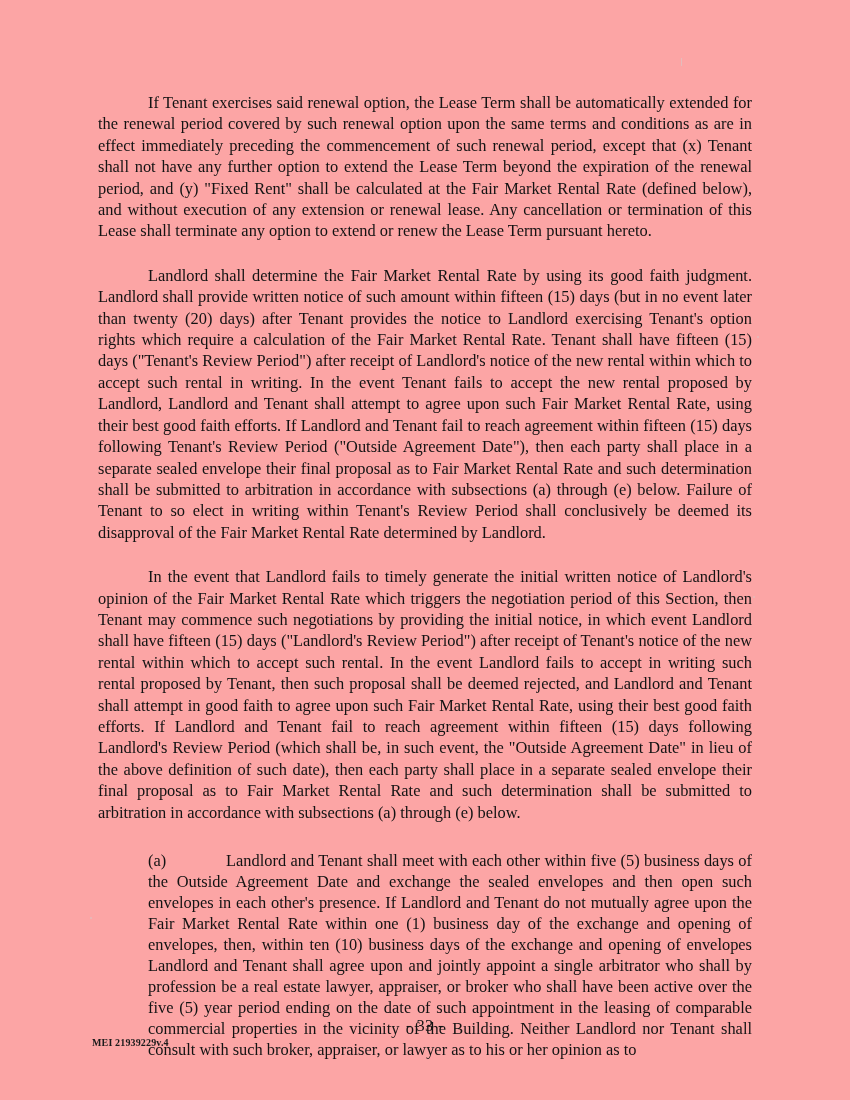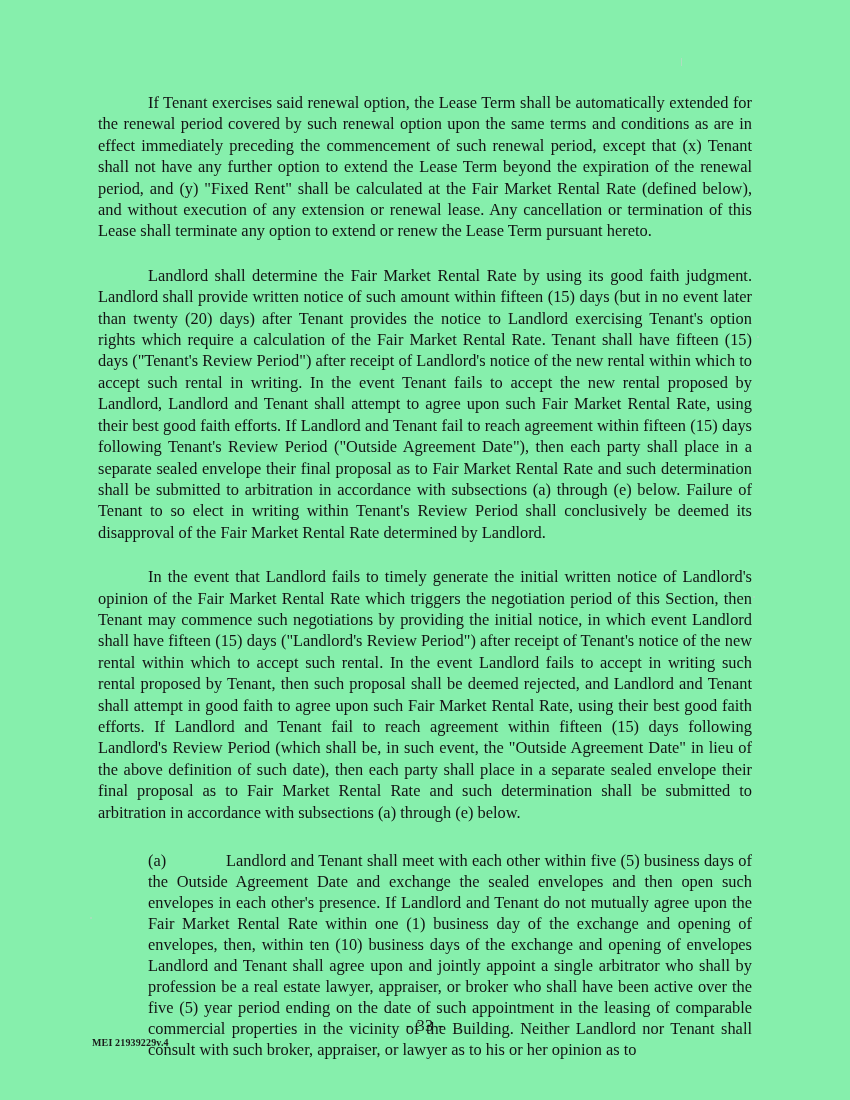--- a/index.html
+++ b/index.html
@@ -4,21 +4,21 @@
 <style>
   html, body {
     margin: 0;
     padding: 0;
     background: #ffffff;
   }
   .page {
     position: relative;
     width: 850px;
     height: 1100px;
-    background: #86efac;
+    background: #fca5a5;
     overflow: hidden;
     font-family: "Liberation Serif", "DejaVu Serif", serif;
     color: #111111;
   }
   .body-block {
     position: absolute;
     left: 98px;
     top: 92px;
     width: 654px;
   }

